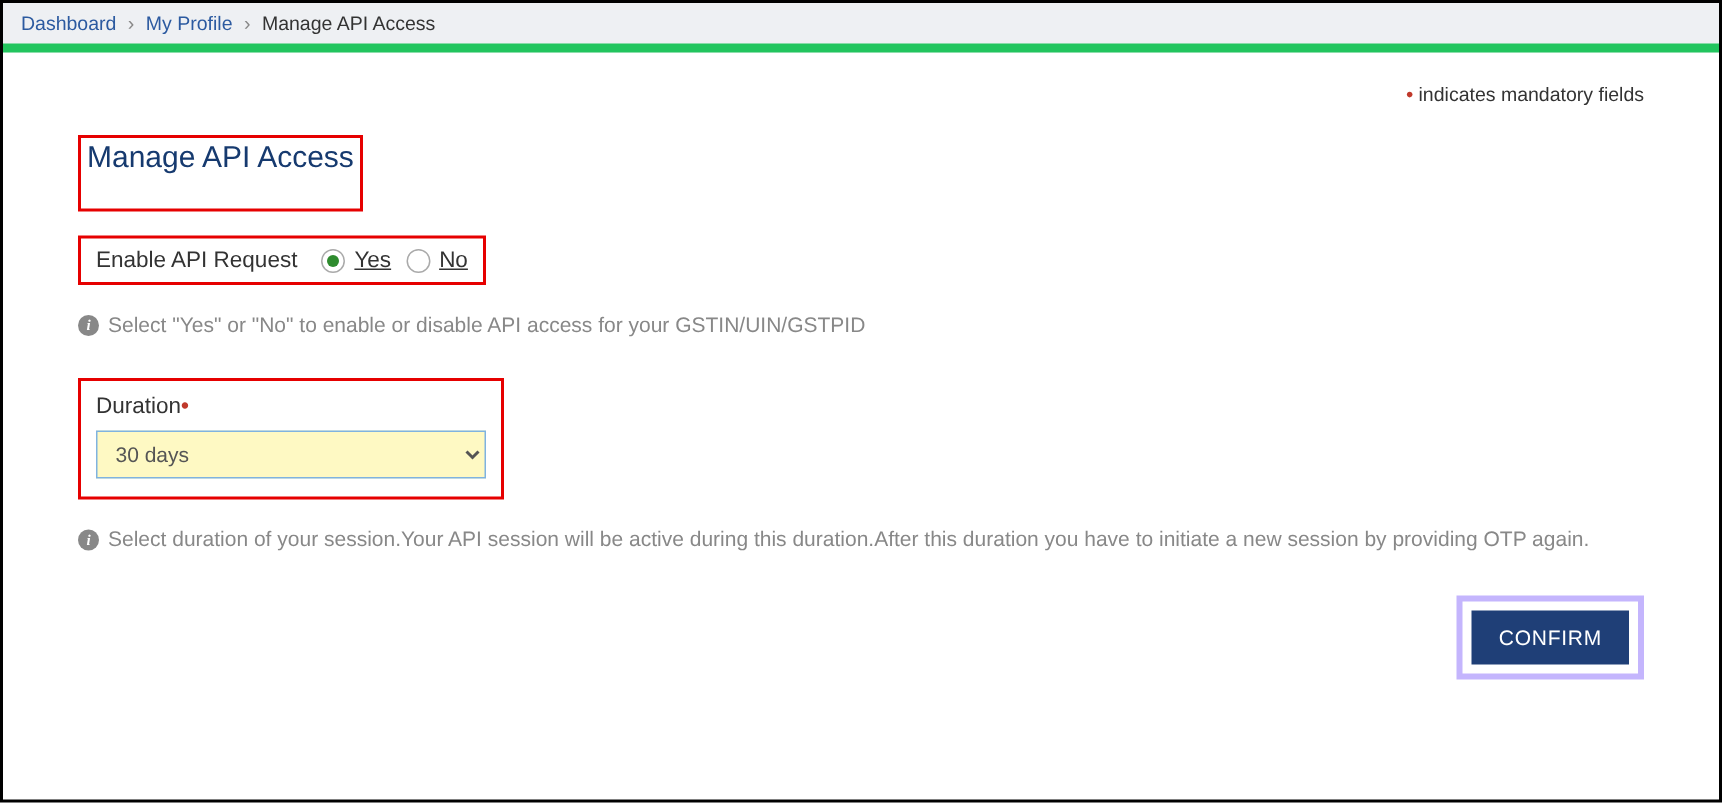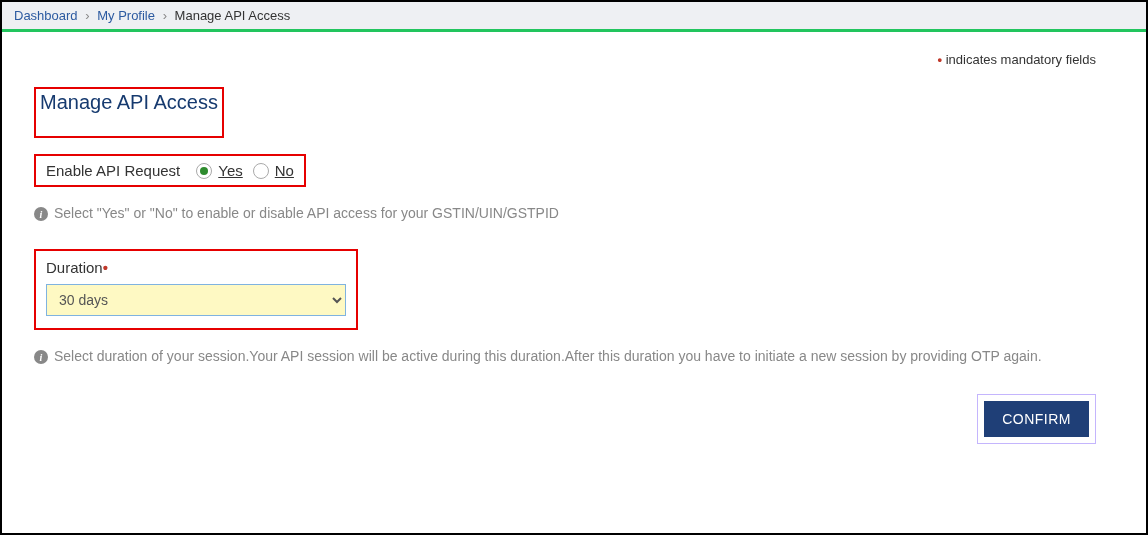--- a/index.html
+++ b/index.html
@@ -10,35 +10,35 @@
       background: #fff;
       width: 1148px;
       height: 535px;
       border: 2px solid #000;
       padding: 0;
     }
     .breadcrumb {
       background: #eef0f3;
       padding: 6px 12px;
       font-size: 13px;
-      border-bottom: 3px solid #22c55e;
+      border-bottom: 6px solid #22c55e;
     }
     .breadcrumb a {
       color: #2c5aa0;
       text-decoration: none;
     }
     .breadcrumb .sep {
       color: #888;
       margin: 0 4px;
     }
     .breadcrumb .current {
       color: #333;
     }
     .content {
-      padding: 20px 50px 20px 32px;
+      padding: 20px 50px 20px 50px;
       position: relative;
     }
     .mandatory-note {
       text-align: right;
       font-size: 13px;
       color: #333;
       margin-bottom: 20px;
     }
     .asterisk {
       color: #c0392b;
@@ -113,41 +113,41 @@
       font-style: italic;
       font-family: Georgia, serif;
       flex-shrink: 0;
       margin-top: 2px;
     }
     .duration-block {
       border: 2px solid #e60000;
       padding: 8px 10px 12px 10px;
       display: inline-block;
       margin-bottom: 18px;
-      width: 324px;
+      width: 284px;
     }
     .duration-label {
       color: #333;
       font-size: 15px;
       margin-bottom: 8px;
     }
     .duration-select {
       width: 100%;
       padding: 6px 8px;
       border: 1px solid #7fb3e0;
       background: #fef9c3;
       font-size: 14px;
       color: #555;
     }
     .footer-row {
       text-align: right;
       margin-top: 30px;
     }
     .confirm-wrap {
-      border: 1px solid #c4b5fd;
+      border: 4px solid #c4b5fd;
       display: inline-block;
       padding: 6px;
     }
     .confirm-btn {
       background: #1f3f77;
       color: #fff;
       border: none;
       padding: 10px 18px;
       font-size: 14px;
       letter-spacing: 0.5px;

